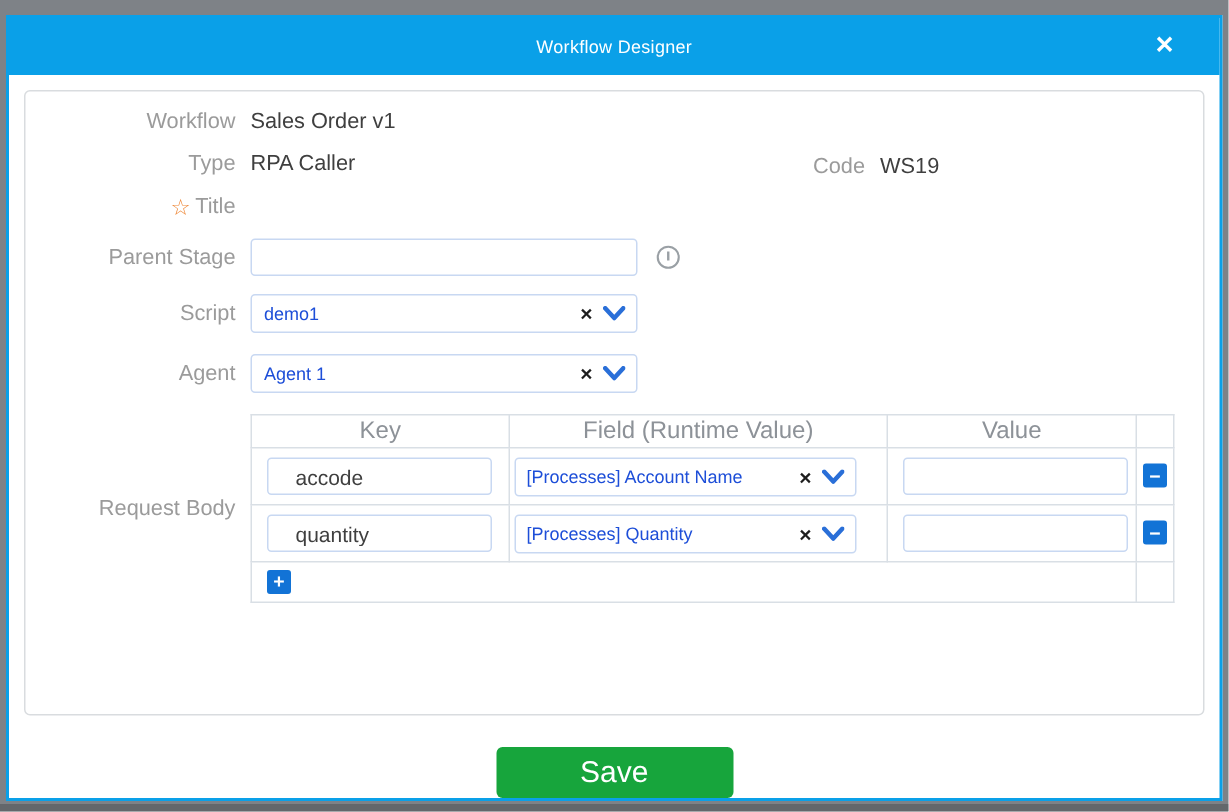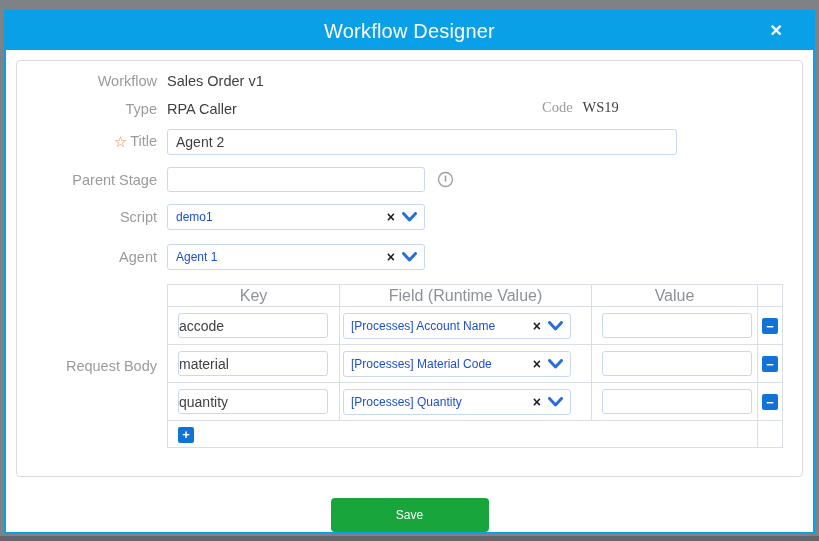--- a/index.html
+++ b/index.html
@@ -18,41 +18,41 @@
   .modal {
     position:absolute; left:4px; top:10px; width:811px; height:524px;
     background:#ffffff; border:2px solid #0aa0e8;
     display:flex; flex-direction:column;
   }
   .modal-header {
     height:38px; background:#0aa0e8; color:#ffffff;
     display:flex; align-items:center; justify-content:center;
     position:relative; flex:0 0 auto;
   }
-  .modal-title { font-size:20px; letter-spacing:0.2px; }
+  .modal-title { font-size:12px; letter-spacing:0.2px; }
   .close-btn {
     position:absolute; right:30px; top:50%; transform:translateY(-50%);
     color:#ffffff; font-size:16px; font-weight:bold; cursor:pointer;
     line-height:1;
   }
   
   .panel {
     margin:10px 10px 0 10px; height:452px;
     border:1px solid #d9dcdf; border-radius:4px;
     padding-top:8px;
   }
   .frow { display:flex; align-items:center; }
   .frow .flabel {
     width:150px; padding-right:10px; text-align:right;
     color:#9b9b9b; font-size:14.5px; flex:0 0 auto;
   }
   .fvalue { color:#3f3f3f; font-size:14.5px; }
   .row-workflow { margin-top:2px; height:20px; }
   .row-type { margin-top:8px; height:20px; position:relative; }
-  .code-group { position:absolute; left:525px; top:0; display:flex; align-items:flex-start; height:20px;font-family:Liberation Serif, serif; }
+  .code-group { position:absolute; left:525px; top:0; display:flex; align-items:flex-end; height:20px; }
   .code-group .flabel2 { color:#9b9b9b; font-size:14.5px; margin-right:10px; }
   .row-title { margin-top:10px; }
   .row-parent { margin-top:12px; }
   .row-script { margin-top:12px; }
   .row-agent { margin-top:14px; }
   .row-request { margin-top:14px; align-items:center; }
   .star {
     color:#ee8a3c; font-size:15px; margin-right:3px; vertical-align:-1px;
     display:inline-block;
   }
@@ -89,41 +89,41 @@
   table.req th {
     height:22px; font-weight:normal; font-size:16px; color:#8d9298;
     text-align:center;
   }
   table.req td.cell { height:38px; vertical-align:middle; }
   .col-key { width:172px; } .col-field { width:252px; }
   .col-value { width:166px; } .col-del { width:25px; }
   .cell-input {
     border:1px solid #c8d8f2; border-radius:3px; height:25px;
     font-family:"Liberation Sans", sans-serif;
-    font-size:14px; color:#3f3f3f; padding:0 0; outline:none;
+    font-size:14px; color:#3f3f3f; padding:0 18px; outline:none;
     margin-left:10px; width:150px; display:block; background:#fff;
   }
   .cell-combo { margin-left:3px; width:228px; height:26px; }
   .cell-combo .combo-text { padding-left:7px; }
   td.del-cell { text-align:center; vertical-align:middle; }
   .sq-btn {
     display:inline-flex; align-items:center; justify-content:center;
     width:16px; height:16px; background:#1273d6; color:#ffffff;
     font-size:13px; font-weight:bold; border-radius:2px; cursor:pointer;
     line-height:1;
   }
   td.footer-cell { height:27px; vertical-align:middle; }
   td.footer-cell .sq-btn { margin-left:10px; }
   
   .actions {
     margin-top:21px; display:flex; justify-content:center; gap:21px;
   }
   .btn {
     width:158px; height:34px; border:none; border-radius:4px;
-    color:#ffffff; font-size:12px; font-family:"Liberation Sans", sans-serif;
+    color:#ffffff; font-size:20px; font-family:"Liberation Sans", sans-serif;
     cursor:pointer;
   }
   .btn-save { background:#17a53c; }
   .btn-cancel { background:#909090; }
 </style>
 </head>
 <body>
 
 <div class="backdrop-bottom"></div>
 
@@ -144,21 +144,20 @@
       <span class="flabel">Type</span>
       <span class="fvalue">RPA Caller</span>
       <span class="code-group">
         <span class="flabel2">Code</span>
         <span class="fvalue">WS19</span>
       </span>
     </div>
 
     <div class="frow row-title">
       <span class="flabel"><span class="star">☆</span><span>Title</span></span>
-      <input class="txt txt-title" type="text" value="Agent 2" style="">
     </div>
 
     <div class="frow row-parent">
       <span class="flabel">Parent Stage</span>
       <input class="txt txt-parent" type="text" value="" style="">
       <span class="info-icon">
         <svg width="17" height="17" viewBox="0 0 17 17">
           <circle cx="8.5" cy="8.5" r="7" fill="none" stroke="#9aa0a5" stroke-width="1.4"></circle>
           <line x1="8.5" y1="4.6" x2="8.5" y2="10.6" stroke="#9aa0a5" stroke-width="1.6"></line>
         </svg>
@@ -222,40 +221,20 @@
                     </svg>
               </span>
             </div>
           </td>
           <td class="cell">
                 <input class="cell-input" type="text" value="" style="">
               </td>
           <td class="del-cell"><span class="sq-btn">−</span></td>
         </tr>
 
-        <tr>
-          <td class="cell">
-                <input class="cell-input" type="text" value="material" style="">
-              </td>
-          <td class="cell">
-            <div class="combo cell-combo">
-              <span class="combo-text">[Processes] Material Code</span>
-              <span class="clear-x">×</span>
-              <span class="chev">
-                <svg width="15" height="10" viewBox="0 0 15 10">
-                      <polyline points="1.5,1.5 7.5,8 13.5,1.5" fill="none" stroke="#2a6fd8" stroke-width="3" stroke-linecap="round" stroke-linejoin="round"></polyline>
-                    </svg>
-              </span>
-            </div>
-          </td>
-          <td class="cell">
-                <input class="cell-input" type="text" value="" style="">
-              </td>
-          <td class="del-cell"><span class="sq-btn">−</span></td>
-        </tr>
 
         <tr>
           <td class="cell">
                 <input class="cell-input" type="text" value="quantity" style="">
               </td>
           <td class="cell">
             <div class="combo cell-combo">
               <span class="combo-text">[Processes] Quantity</span>
               <span class="clear-x">×</span>
               <span class="chev">

